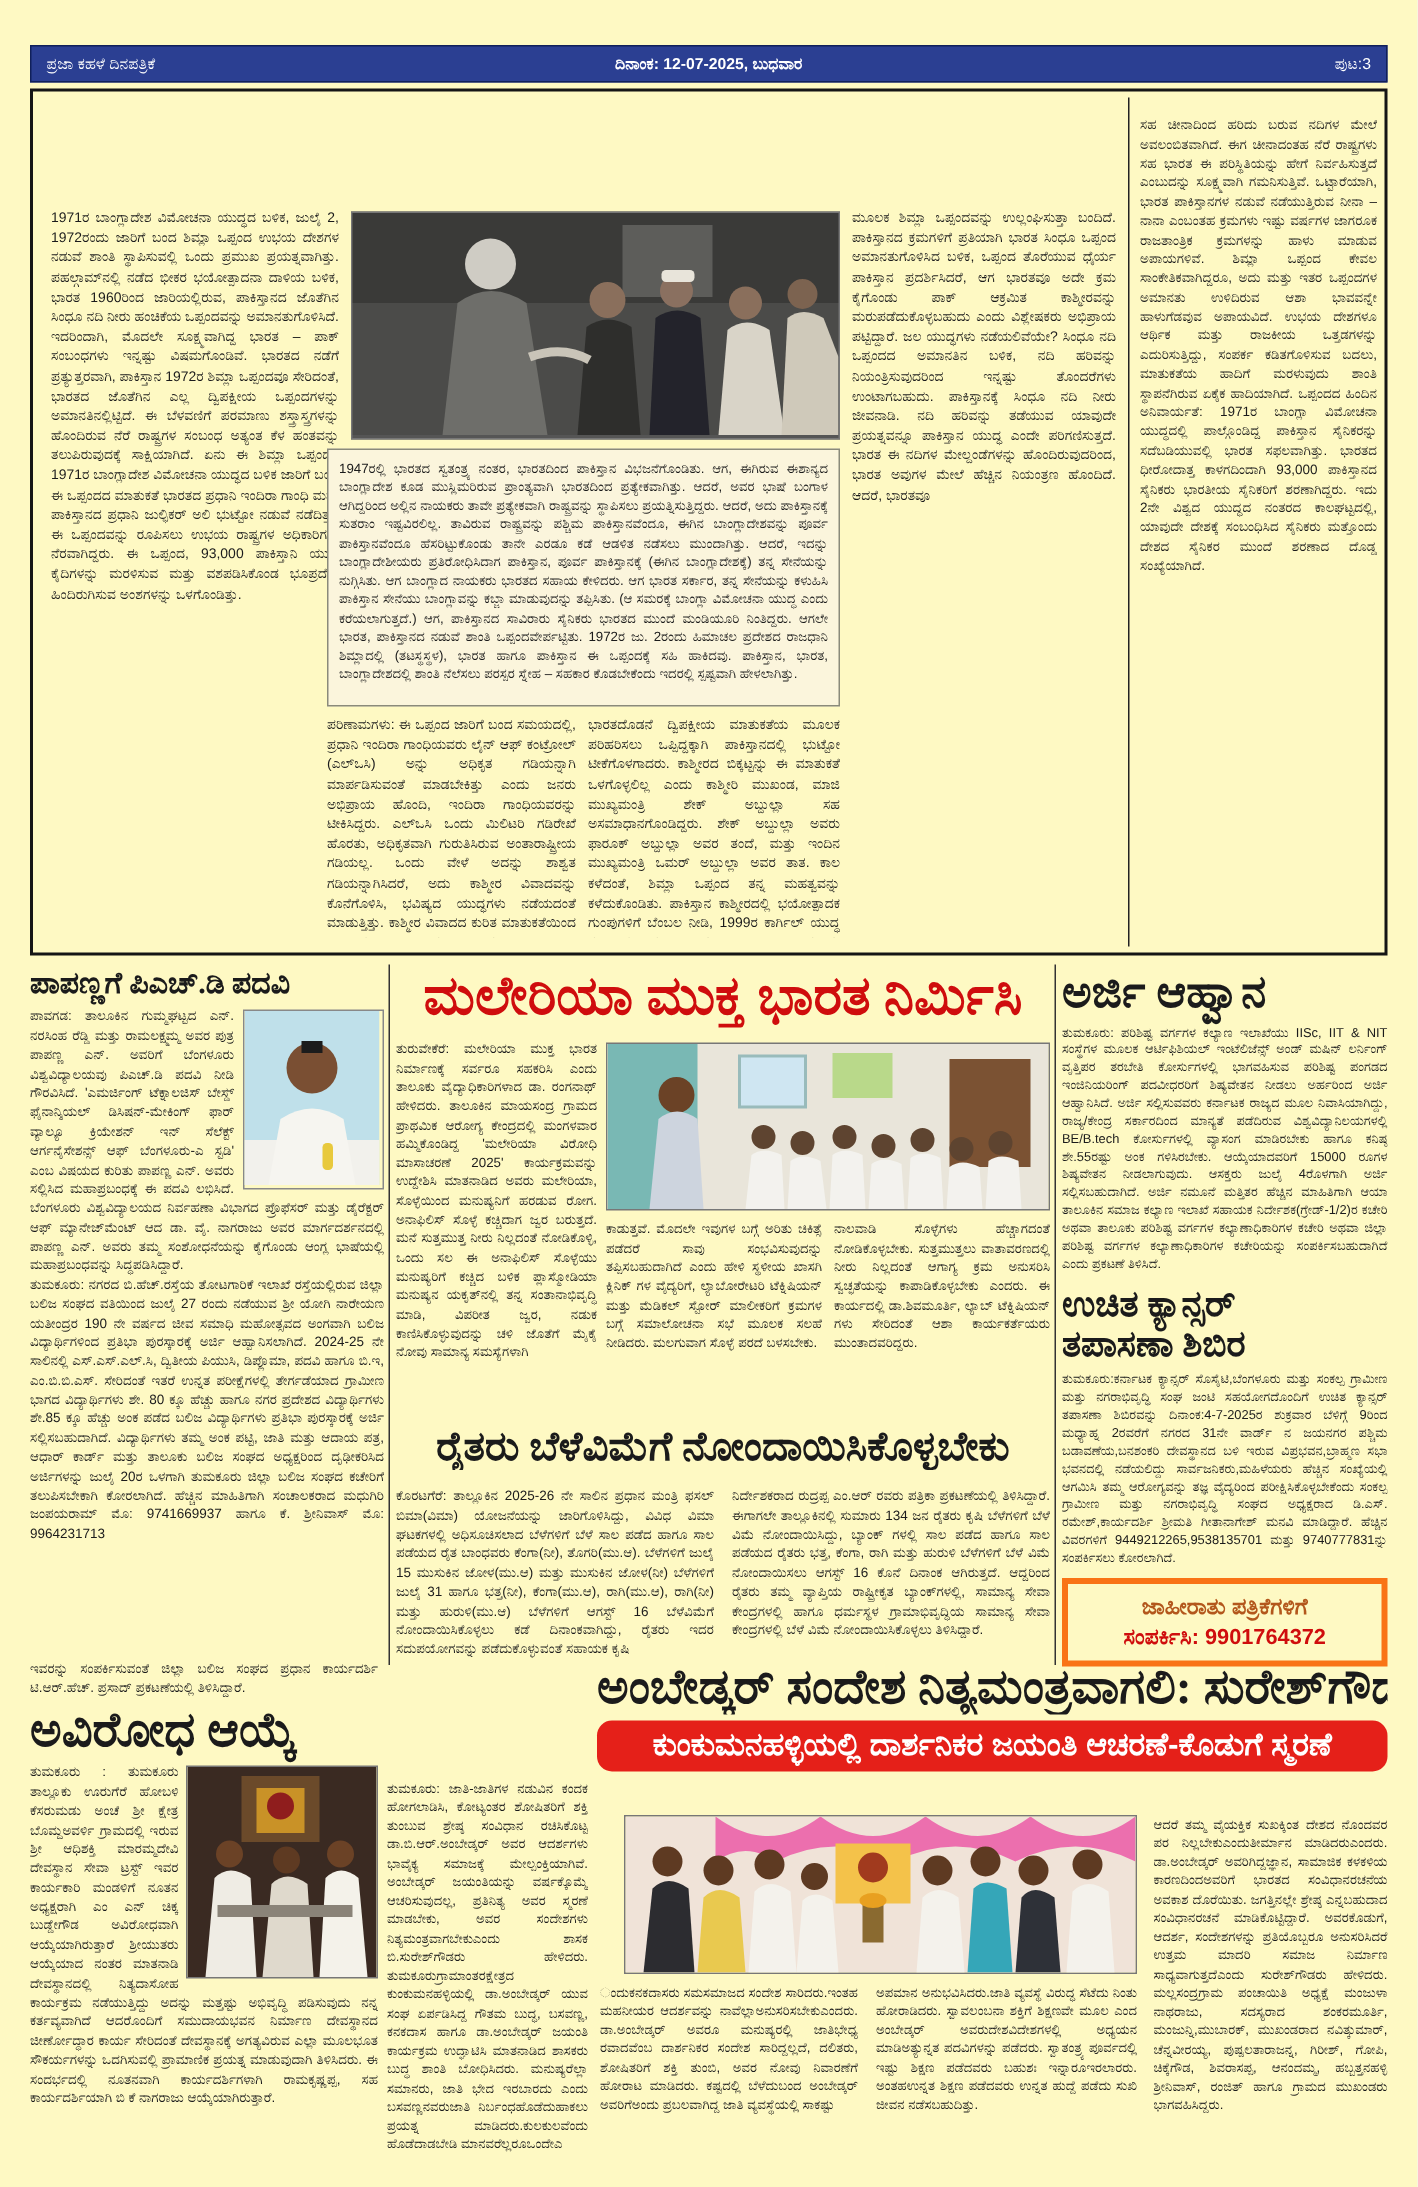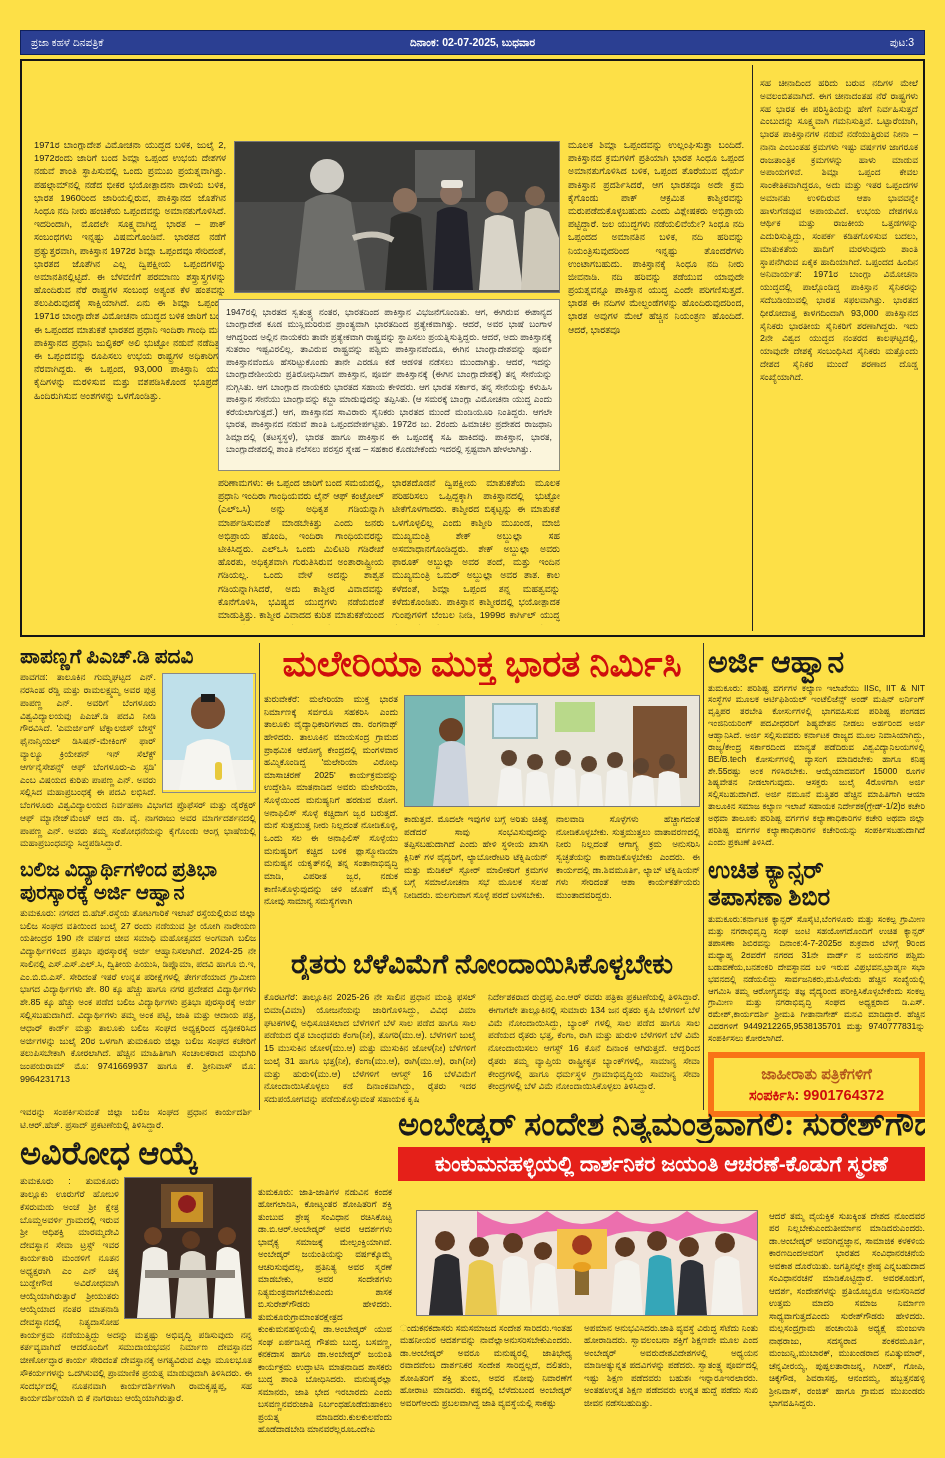--- a/index.html
+++ b/index.html
@@ -1,16 +1,16 @@
 <!DOCTYPE html>
 <html style="--masthead_bg: #2b3f92; --headline_red: #cf0d0d; --banner_red: #e52019; --highlight_bg: #fbf5dc;"><head>
 <meta charset="utf-8">
 <style>
   html,body{margin:0;padding:0;background:#f4f4f2;}
-  .page{position:relative;width:945px;height:1458px;background:#fde047;margin:0 auto;
+  .page{position:relative;width:945px;height:1458px;background:#fef9c3;margin:0 auto;
         font-family:"Liberation Sans","DejaVu Sans",sans-serif;color:#1b1b1b;overflow:hidden;}
   
   .masthead{position:absolute;left:20px;top:30px;width:905px;height:25px;
             background:var(--masthead_bg,#2b3f92);color:#fff;display:flex;align-items:center;
             justify-content:space-between;padding:0 10px;box-sizing:border-box;font-size:10.5px;
             border:1px solid #10205a;}
   .masthead .mid{position:absolute;left:0;right:0;text-align:center;font-weight:bold;}
   .masthead .edge{position:relative;z-index:2;}
   
   .leadbox{position:absolute;left:20px;top:59px;width:905px;height:578px;border:2px solid #151515;
@@ -41,47 +41,47 @@
   .mcol1{position:absolute;top:50px;left:0;width:134px;height:252px;}
   .mphoto{position:absolute;top:52px;left:140px;width:296px;height:112px;}
   .mcol2{position:absolute;top:170px;left:140px;width:144px;height:134px;}
   .mcol3{position:absolute;top:170px;left:292px;width:144px;height:134px;}
   .crop-head{position:absolute;top:306px;left:0;width:436px;text-align:center;font-size:27px;
              font-weight:bold;white-space:nowrap;overflow:hidden;
              font-family:"Liberation Serif","DejaVu Serif",serif;}
   .ccol1{position:absolute;top:348px;left:0;width:212px;height:118px;}
   .ccol2{position:absolute;top:348px;left:224px;width:212px;height:118px;}
   .midright{position:absolute;left:708px;top:643px;width:217px;height:467px;}
-  .adbox{border:6px solid #f97316;margin-top:7px;padding:7px 3px;text-align:center;}
+  .adbox{border:4px solid #f97316;margin-top:7px;padding:7px 3px;text-align:center;}
   .adbox .l1{color:#b3571c;font-weight:bold;font-size:15px;}
   .adbox .l2{color:var(--headline_red,#cf0d0d);font-weight:bold;font-size:14.5px;margin-top:4px;}
   
   .botleft{position:absolute;left:20px;top:1106px;width:232px;height:342px;overflow:hidden;}
   .temple-photo{float:right;width:128px;height:142px;margin:2px 0 4px 5px;}
   .amb-col1{position:absolute;left:258px;top:1108px;width:134px;height:340px;overflow:hidden;}
   .botright{position:absolute;left:398px;top:1106px;width:527px;height:342px;}
   .amb-head{font-size:32px;font-weight:bold;white-space:nowrap;overflow:hidden;
             font-family:"Liberation Serif","DejaVu Serif",serif;}
   .amb-banner{margin-top:4px;background:var(--banner_red,#e52019);color:#fff;text-align:center;
-              font-size:21px;font-weight:bold;padding:5px 2px;white-space:nowrap;overflow:hidden;}
+              font-size:21px;font-weight:bold;padding:5px 2px;white-space:nowrap;overflow:hidden;border-radius:10px;}
   .amb-photo{position:absolute;left:18px;top:104px;width:342px;height:106px;}
   .amb-col4{position:absolute;right:0;top:104px;width:156px;height:236px;overflow:hidden;}
   .amb-col2{position:absolute;left:2px;top:216px;width:172px;height:124px;overflow:hidden;}
   .amb-col3{position:absolute;left:186px;top:216px;width:174px;height:124px;overflow:hidden;}
   .photo-frame{border:1px solid #777;box-sizing:border-box;}
   svg{display:block;}
 </style>
 </head>
 <body>
 
 <div class="page">
 
   <div class="masthead">
     <span class="edge">ಪ್ರಜಾ ಕಹಳೆ ದಿನಪತ್ರಿಕೆ</span>
-    <span class="mid">ದಿನಾಂಕ: 02-07-2025, ಬುಧವಾರ</span>
+    <span class="mid">ದಿನಾಂಕ: 12-07-2025, ಬುಧವಾರ</span>
     <span class="edge">ಪುಟ:3</span>
   </div>
 
   <div class="leadbox">
 
     <div class="kbody lead-col1">1971ರ ಬಾಂಗ್ಲಾದೇಶ ವಿಮೋಚನಾ ಯುದ್ಧದ ಬಳಿಕ, ಜುಲೈ 2, 1972ರಂದು ಜಾರಿಗೆ ಬಂದ ಶಿಮ್ಲಾ ಒಪ್ಪಂದ ಉಭಯ ದೇಶಗಳ ನಡುವೆ ಶಾಂತಿ ಸ್ಥಾಪಿಸುವಲ್ಲಿ ಒಂದು ಪ್ರಮುಖ ಪ್ರಯತ್ನವಾಗಿತ್ತು. ಪಹಲ್ಗಾಮ್‌ನಲ್ಲಿ ನಡೆದ ಭೀಕರ ಭಯೋತ್ಪಾದನಾ ದಾಳಿಯ ಬಳಿಕ, ಭಾರತ 1960ರಿಂದ ಜಾರಿಯಲ್ಲಿರುವ, ಪಾಕಿಸ್ತಾನದ ಜೊತೆಗಿನ ಸಿಂಧೂ ನದಿ ನೀರು ಹಂಚಿಕೆಯ ಒಪ್ಪಂದವನ್ನು ಅಮಾನತುಗೊಳಿಸಿದೆ. ಇದರಿಂದಾಗಿ, ಮೊದಲೇ ಸೂಕ್ಷ್ಮವಾಗಿದ್ದ ಭಾರತ – ಪಾಕ್ ಸಂಬಂಧಗಳು ಇನ್ನಷ್ಟು ವಿಷಮಗೊಂಡಿವೆ. ಭಾರತದ ನಡೆಗೆ ಪ್ರತ್ಯುತ್ತರವಾಗಿ, ಪಾಕಿಸ್ತಾನ 1972ರ ಶಿಮ್ಲಾ ಒಪ್ಪಂದವೂ ಸೇರಿದಂತೆ, ಭಾರತದ ಜೊತೆಗಿನ ಎಲ್ಲ ದ್ವಿಪಕ್ಷೀಯ ಒಪ್ಪಂದಗಳನ್ನು ಅಮಾನತಿನಲ್ಲಿಟ್ಟಿದೆ. ಈ ಬೆಳವಣಿಗೆ ಪರಮಾಣು ಶಸ್ತ್ರಾಸ್ತ್ರಗಳನ್ನು ಹೊಂದಿರುವ ನೆರೆ ರಾಷ್ಟ್ರಗಳ ಸಂಬಂಧ ಅತ್ಯಂತ ಕೆಳ ಹಂತವನ್ನು ತಲುಪಿರುವುದಕ್ಕೆ ಸಾಕ್ಷಿಯಾಗಿದೆ. ಏನು ಈ ಶಿಮ್ಲಾ ಒಪ್ಪಂದ? 1971ರ ಬಾಂಗ್ಲಾದೇಶ ವಿಮೋಚನಾ ಯುದ್ಧದ ಬಳಿಕ ಜಾರಿಗೆ ಬಂದ ಈ ಒಪ್ಪಂದದ ಮಾತುಕತೆ ಭಾರತದ ಪ್ರಧಾನಿ ಇಂದಿರಾ ಗಾಂಧಿ ಮತ್ತು ಪಾಕಿಸ್ತಾನದ ಪ್ರಧಾನಿ ಜುಲ್ಫಿಕರ್ ಅಲಿ ಭುಟ್ಟೋ ನಡುವೆ ನಡೆದಿತ್ತು. ಈ ಒಪ್ಪಂದವನ್ನು ರೂಪಿಸಲು ಉಭಯ ರಾಷ್ಟ್ರಗಳ ಅಧಿಕಾರಿಗಳು ನೆರವಾಗಿದ್ದರು. ಈ ಒಪ್ಪಂದ, 93,000 ಪಾಕಿಸ್ತಾನಿ ಯುದ್ಧ ಕೈದಿಗಳನ್ನು ಮರಳಿಸುವ ಮತ್ತು ವಶಪಡಿಸಿಕೊಂಡ ಭೂಪ್ರದೇಶ ಹಿಂದಿರುಗಿಸುವ ಅಂಶಗಳನ್ನು ಒಳಗೊಂಡಿತ್ತು.</div>
 
     <div class="lead-photo photo-frame">
       <svg width="324" height="148" viewBox="0 0 324 148">
         <rect width="324" height="148" fill="#4b4b49"></rect>
@@ -119,21 +119,20 @@
           <rect width="90" height="116" fill="#bfe0ea"></rect>
           <rect x="0" y="86" width="90" height="30" fill="#f2f1ec"></rect>
           <circle cx="45" cy="38" r="17" fill="#7a4f33"></circle>
           <rect x="38" y="20" width="14" height="8" fill="#1c1c1c"></rect>
           <path d="M16 116 L24 72 Q45 58 66 72 L74 116 Z" fill="#f6f5f0"></path>
           <rect x="52" y="88" width="7" height="18" rx="3" fill="#e8c93c"></rect>
         </svg>
       </span>
       <span>ಪಾವಗಡ: ತಾಲೂಕಿನ ಗುಮ್ಮಘಟ್ಟದ ಎನ್. ನರಸಿಂಹ ರೆಡ್ಡಿ ಮತ್ತು ರಾಮಲಕ್ಷ್ಮಮ್ಮ ಅವರ ಪುತ್ರ ಪಾಪಣ್ಣ ಎನ್. ಅವರಿಗೆ ಬೆಂಗಳೂರು ವಿಶ್ವವಿದ್ಯಾಲಯವು ಪಿಎಚ್.ಡಿ ಪದವಿ ನೀಡಿ ಗೌರವಿಸಿದೆ. 'ಎಮರ್ಜಿಂಗ್ ಟೆಕ್ನಾಲಜಿಸ್ ಬೇಸ್ಡ್ ಫೈನಾನ್ಶಿಯಲ್ ಡಿಸಿಷನ್-ಮೇಕಿಂಗ್ ಫಾರ್ ವ್ಯಾಲ್ಯೂ ಕ್ರಿಯೇಶನ್ ಇನ್ ಸೆಲೆಕ್ಟ್ ಆರ್ಗನೈಸೇಶನ್ಸ್ ಆಫ್ ಬೆಂಗಳೂರು-ಎ ಸ್ಟಡಿ' ಎಂಬ ವಿಷಯದ ಕುರಿತು ಪಾಪಣ್ಣ ಎನ್. ಅವರು ಸಲ್ಲಿಸಿದ ಮಹಾಪ್ರಬಂಧಕ್ಕೆ ಈ ಪದವಿ ಲಭಿಸಿದೆ. ಬೆಂಗಳೂರು ವಿಶ್ವವಿದ್ಯಾಲಯದ ನಿರ್ವಹಣಾ ವಿಭಾಗದ ಪ್ರೊಫೆಸರ್ ಮತ್ತು ಡೈರೆಕ್ಟರ್ ಆಫ್ ಮ್ಯಾನೇಜ್‌ಮೆಂಟ್ ಆದ ಡಾ. ವೈ. ನಾಗರಾಜು ಅವರ ಮಾರ್ಗದರ್ಶನದಲ್ಲಿ ಪಾಪಣ್ಣ ಎನ್. ಅವರು ತಮ್ಮ ಸಂಶೋಧನೆಯನ್ನು ಕೈಗೊಂಡು ಆಂಗ್ಲ ಭಾಷೆಯಲ್ಲಿ ಮಹಾಪ್ರಬಂಧವನ್ನು ಸಿದ್ಧಪಡಿಸಿದ್ದಾರೆ.</span>
     </div>
-    <div class="sec-head" style="font-size:20px;margin-top:8px;">ಬಲಿಜ ವಿದ್ಯಾರ್ಥಿಗಳಿಂದ ಪ್ರತಿಭಾ ಪುರಸ್ಕಾರಕ್ಕೆ ಅರ್ಜಿ ಆಹ್ವಾನ</div>
     <div class="kbody" style="font-size:9px;">ತುಮಕೂರು: ನಗರದ ಬಿ.ಹೆಚ್.ರಸ್ತೆಯ ತೋಟಗಾರಿಕೆ ಇಲಾಖೆ ರಸ್ತೆಯಲ್ಲಿರುವ ಜಿಲ್ಲಾ ಬಲಿಜ ಸಂಘದ ವತಿಯಿಂದ ಜುಲೈ 27 ರಂದು ನಡೆಯುವ ಶ್ರೀ ಯೋಗಿ ನಾರೇಯಣ ಯತೀಂದ್ರರ 190 ನೇ ವರ್ಷದ ಜೀವ ಸಮಾಧಿ ಮಹೋತ್ಸವದ ಅಂಗವಾಗಿ ಬಲಿಜ ವಿದ್ಯಾರ್ಥಿಗಳಿಂದ ಪ್ರತಿಭಾ ಪುರಸ್ಕಾರಕ್ಕೆ ಅರ್ಜಿ ಆಹ್ವಾನಿಸಲಾಗಿದೆ. 2024-25 ನೇ ಸಾಲಿನಲ್ಲಿ ಎಸ್.ಎಸ್.ಎಲ್.ಸಿ, ದ್ವಿತೀಯ ಪಿಯುಸಿ, ಡಿಪ್ಲೊಮಾ, ಪದವಿ ಹಾಗೂ ಬಿ.ಇ, ಎಂ.ಬಿ.ಬಿ.ಎಸ್. ಸೇರಿದಂತೆ ಇತರೆ ಉನ್ನತ ಪರೀಕ್ಷೆಗಳಲ್ಲಿ ತೇರ್ಗಡೆಯಾದ ಗ್ರಾಮೀಣ ಭಾಗದ ವಿದ್ಯಾರ್ಥಿಗಳು ಶೇ. 80 ಕ್ಕೂ ಹೆಚ್ಚು ಹಾಗೂ ನಗರ ಪ್ರದೇಶದ ವಿದ್ಯಾರ್ಥಿಗಳು ಶೇ.85 ಕ್ಕೂ ಹೆಚ್ಚು ಅಂಕ ಪಡೆದ ಬಲಿಜ ವಿದ್ಯಾರ್ಥಿಗಳು ಪ್ರತಿಭಾ ಪುರಸ್ಕಾರಕ್ಕೆ ಅರ್ಜಿ ಸಲ್ಲಿಸಬಹುದಾಗಿದೆ. ವಿದ್ಯಾರ್ಥಿಗಳು ತಮ್ಮ ಅಂಕ ಪಟ್ಟಿ, ಜಾತಿ ಮತ್ತು ಆದಾಯ ಪತ್ರ, ಆಧಾರ್ ಕಾರ್ಡ್ ಮತ್ತು ತಾಲೂಕು ಬಲಿಜ ಸಂಘದ ಅಧ್ಯಕ್ಷರಿಂದ ದೃಢೀಕರಿಸಿದ ಅರ್ಜಿಗಳನ್ನು ಜುಲೈ 20ರ ಒಳಗಾಗಿ ತುಮಕೂರು ಜಿಲ್ಲಾ ಬಲಿಜ ಸಂಘದ ಕಚೇರಿಗೆ ತಲುಪಿಸಬೇಕಾಗಿ ಕೋರಲಾಗಿದೆ. ಹೆಚ್ಚಿನ ಮಾಹಿತಿಗಾಗಿ ಸಂಚಾಲಕರಾದ ಮಧುಗಿರಿ ಜಂಪಯರಾಮ್ ಮೊ: 9741669937 ಹಾಗೂ ಕೆ. ಶ್ರೀನಿವಾಸ್ ಮೊ: 9964231713</div>
   </div>
 
   <div class="vline" style="left:259px;top:643px;height:467px;"></div>
 
   <div class="midcenter">
     <div class="malaria-head">ಮಲೇರಿಯಾ ಮುಕ್ತ ಭಾರತ ನಿರ್ಮಿಸಿ</div>
     <div class="kbody mcol1" style="font-size:8.9px;">ತುರುವೇಕೆರೆ: ಮಲೇರಿಯಾ ಮುಕ್ತ ಭಾರತ ನಿರ್ಮಾಣಕ್ಕೆ ಸರ್ವರೂ ಸಹಕರಿಸಿ ಎಂದು ತಾಲೂಕು ವೈದ್ಯಾಧಿಕಾರಿಗಳಾದ ಡಾ. ರಂಗನಾಥ್ ಹೇಳಿದರು. ತಾಲೂಕಿನ ಮಾಯಸಂದ್ರ ಗ್ರಾಮದ ಪ್ರಾಥಮಿಕ ಆರೋಗ್ಯ ಕೇಂದ್ರದಲ್ಲಿ ಮಂಗಳವಾರ ಹಮ್ಮಿಕೊಂಡಿದ್ದ 'ಮಲೇರಿಯಾ ವಿರೋಧಿ ಮಾಸಾಚರಣೆ 2025' ಕಾರ್ಯಕ್ರಮವನ್ನು ಉದ್ದೇಶಿಸಿ ಮಾತನಾಡಿದ ಅವರು ಮಲೇರಿಯಾ, ಸೊಳ್ಳೆಯಿಂದ ಮನುಷ್ಯನಿಗೆ ಹರಡುವ ರೋಗ. ಅನಾಫಿಲಿಸ್ ಸೊಳ್ಳೆ ಕಚ್ಚಿದಾಗ ಜ್ವರ ಬರುತ್ತದೆ. ಮನೆ ಸುತ್ತಮುತ್ತ ನೀರು ನಿಲ್ಲದಂತೆ ನೋಡಿಕೊಳ್ಳಿ, ಒಂದು ಸಲ ಈ ಅನಾಫಿಲಿಸ್ ಸೊಳ್ಳೆಯು ಮನುಷ್ಯರಿಗೆ ಕಚ್ಚಿದ ಬಳಿಕ ಪ್ಲಾಸ್ಮೋಡಿಯಾ ಮನುಷ್ಯನ ಯಕೃತ್‌ನಲ್ಲಿ ತನ್ನ ಸಂತಾನಾಭಿವೃದ್ಧಿ ಮಾಡಿ, ವಿಪರೀತ ಜ್ವರ, ನಡುಕ ಕಾಣಿಸಿಕೊಳ್ಳುವುದನ್ನು ಚಳಿ ಜೊತೆಗೆ ಮೈಕೈ ನೋವು ಸಾಮಾನ್ಯ ಸಮಸ್ಯೆಗಳಾಗಿ</div>
     <div class="mphoto photo-frame">
       <svg width="294" height="110" viewBox="0 0 294 110">

